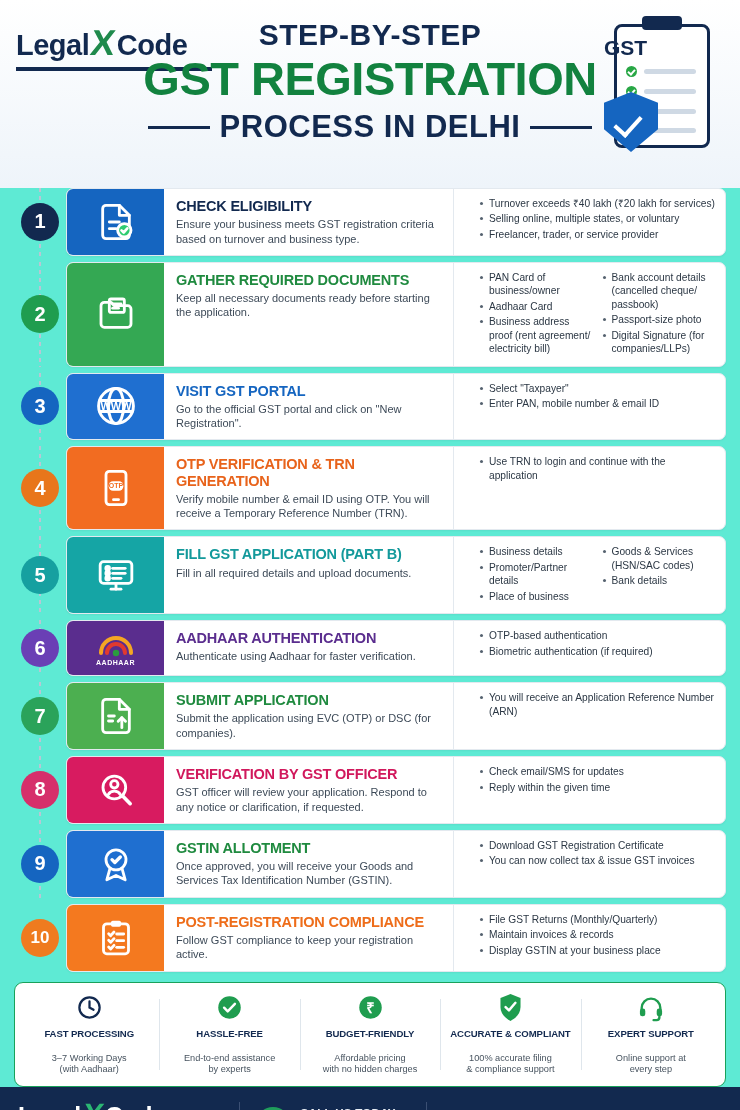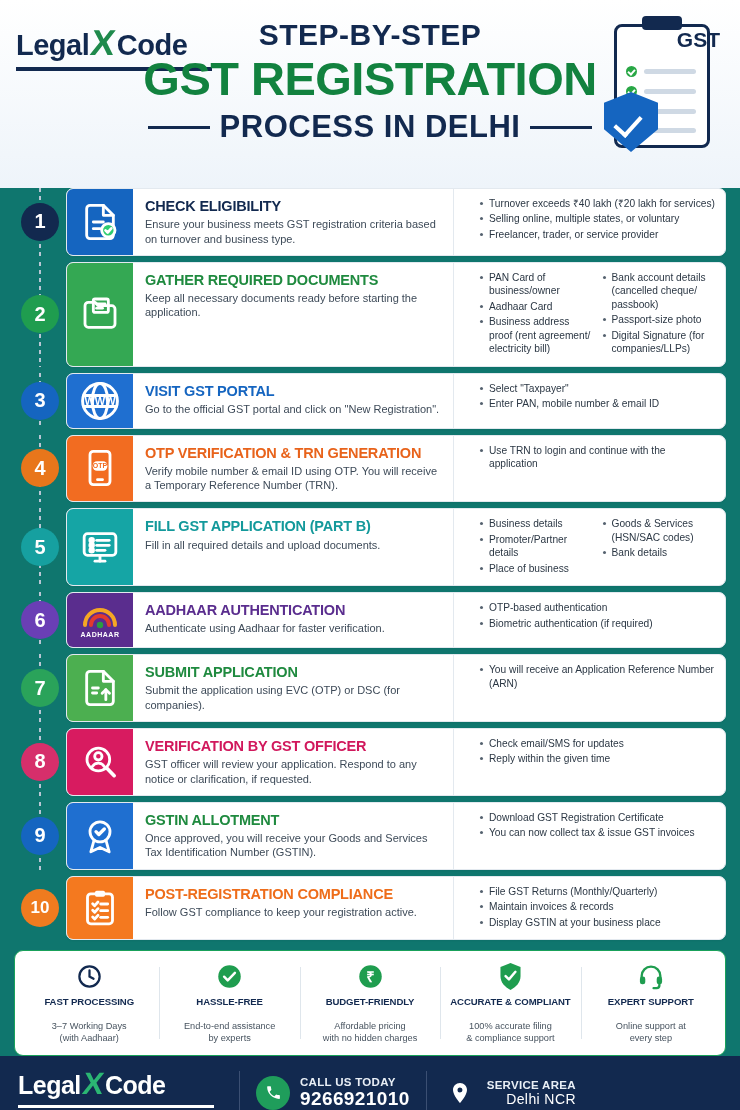--- a/index.html
+++ b/index.html
@@ -5,21 +5,21 @@
   * { box-sizing: border-box; margin: 0; padding: 0; }
   html, body {
     width: 740px; height: 1110px;
     font-family: "Liberation Sans", sans-serif;
     background: #ffffff;
     overflow: hidden;
   }
   .page {
     position: relative;
     width: 740px; height: 1110px;
-    background: #0f766e;
+    background: #5eead4;
     display: flex;
     flex-direction: column;
   }
 
   
   .header {
     position: relative;
     height: 188px;
     background: linear-gradient(180deg,#ffffff 0%, #eef4fa 100%);
     flex: none;
@@ -86,22 +86,22 @@
     border: 3px solid #12294f;
     border-radius: 8px;
   }
   .cb-clip {
     position: absolute; left: 38px; top: 0px;
     width: 40px; height: 14px;
     background: #12294f;
     border-radius: 4px;
   }
   .cb-gst {
-    position: absolute; left: 0; right: 0; top: 12px;
-    text-align: right;
+    position: absolute; left: 0; right: 0; top: 20px;
+    text-align: left;
     font-size: 21px; font-weight: bold; color: #12294f;
   }
   .cb-line { position: absolute; height: 5px; background: #cfd9e4; border-radius: 3px; }
   .cb-check {
     position: absolute; width: 11px; height: 11px; border-radius: 50%;
     background: #28a745;
   }
   .cb-check::after {
     content: "";
     position: absolute; left: 3px; top: 2px;
@@ -162,21 +162,21 @@
   .card {
     flex: 1;
     display: flex;
     background: #ffffff;
     border: 1px solid #e3e9ef;
     border-radius: 7px;
     overflow: hidden;
     box-shadow: 0 1px 2px rgba(0,0,0,0.05);
   }
   .icon-tile {
-    width: 66px; flex: none;
+    width: 97px; flex: none;
     display: flex; align-items: center; justify-content: center;
     color: #fff;
   }
   .icon-tile svg { display: block; }
   .icon-sub {
     font-size: 7px; font-weight: bold; letter-spacing: 0.5px;
     margin-top: 2px; text-align: center;
   }
   .copy {
     flex: 1;

